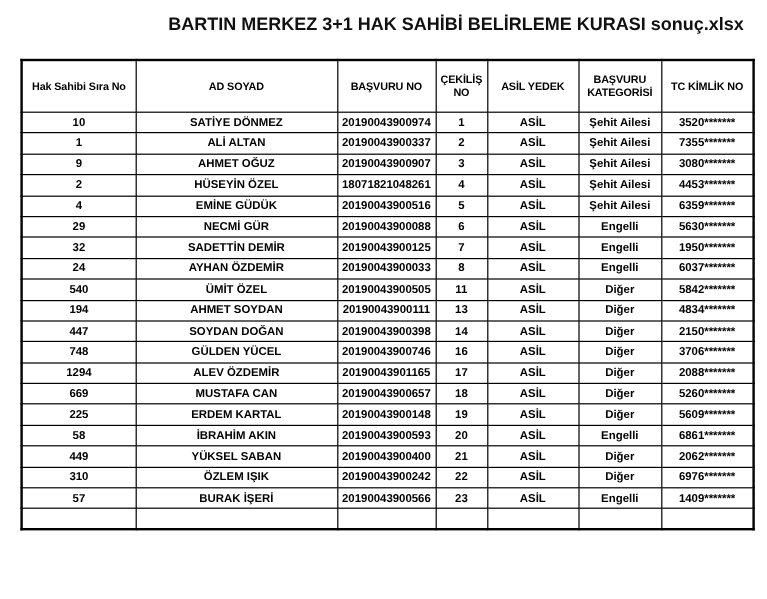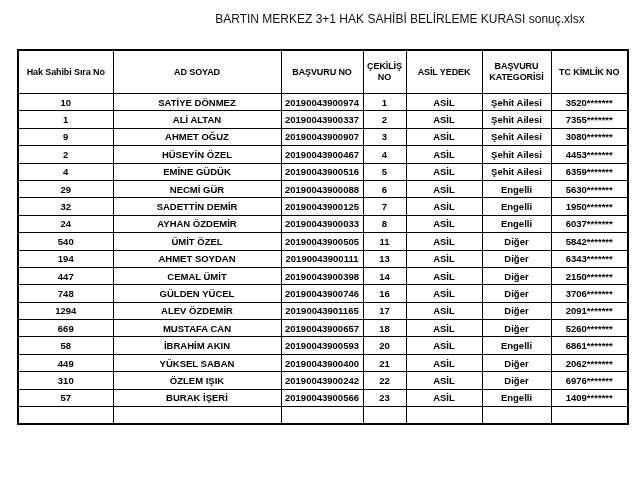--- a/index.html
+++ b/index.html
@@ -8,25 +8,25 @@
     width: 639px;
     height: 499px;
     overflow: hidden;
     background: #ffffff;
     font-family: "Liberation Sans", sans-serif;
     color: #000;
   }
   .doc-title {
     position: absolute;
     top: 12px;
-    left: 400px;
+    left: 380px;
     transform: translateX(-50%);
     white-space: nowrap;
-    font-size: 12px;
-    font-weight: 400;
+    font-size: 15px;
+    font-weight: 700;
     color: #111;
   }
   table.results {
     position: absolute;
     left: 17px;
     top: 49px;
     width: 610px;
     border-collapse: collapse;
     table-layout: fixed;
     border: 2px solid #000;
@@ -106,21 +106,21 @@
           <td data-name="cell-ad-soyad">AHMET OĞUZ</td>
           <td data-name="cell-basvuru-no">20190043900907</td>
           <td data-name="cell-cekilis-no">3</td>
           <td data-name="cell-asil-yedek">ASİL</td>
           <td data-name="cell-basvuru-kategorisi">Şehit Ailesi</td>
           <td data-name="cell-tc-kimlik-no">3080*******</td>
         </tr>
         <tr data-name="table-row">
           <td data-name="cell-sira-no">2</td>
           <td data-name="cell-ad-soyad">HÜSEYİN ÖZEL</td>
-          <td data-name="cell-basvuru-no">20190043900467</td>
+          <td data-name="cell-basvuru-no">18071821048261</td>
           <td data-name="cell-cekilis-no">4</td>
           <td data-name="cell-asil-yedek">ASİL</td>
           <td data-name="cell-basvuru-kategorisi">Şehit Ailesi</td>
           <td data-name="cell-tc-kimlik-no">4453*******</td>
         </tr>
         <tr data-name="table-row">
           <td data-name="cell-sira-no">4</td>
           <td data-name="cell-ad-soyad">EMİNE GÜDÜK</td>
           <td data-name="cell-basvuru-no">20190043900516</td>
           <td data-name="cell-cekilis-no">5</td>
@@ -164,25 +164,25 @@
           <td data-name="cell-basvuru-kategorisi">Diğer</td>
           <td data-name="cell-tc-kimlik-no">5842*******</td>
         </tr>
         <tr data-name="table-row">
           <td data-name="cell-sira-no">194</td>
           <td data-name="cell-ad-soyad">AHMET SOYDAN</td>
           <td data-name="cell-basvuru-no">20190043900111</td>
           <td data-name="cell-cekilis-no">13</td>
           <td data-name="cell-asil-yedek">ASİL</td>
           <td data-name="cell-basvuru-kategorisi">Diğer</td>
-          <td data-name="cell-tc-kimlik-no">6343*******</td>
+          <td data-name="cell-tc-kimlik-no">4834*******</td>
         </tr>
         <tr data-name="table-row">
           <td data-name="cell-sira-no">447</td>
-          <td data-name="cell-ad-soyad">CEMAL ÜMİT</td>
+          <td data-name="cell-ad-soyad">SOYDAN DOĞAN</td>
           <td data-name="cell-basvuru-no">20190043900398</td>
           <td data-name="cell-cekilis-no">14</td>
           <td data-name="cell-asil-yedek">ASİL</td>
           <td data-name="cell-basvuru-kategorisi">Diğer</td>
           <td data-name="cell-tc-kimlik-no">2150*******</td>
         </tr>
         <tr data-name="table-row">
           <td data-name="cell-sira-no">748</td>
           <td data-name="cell-ad-soyad">GÜLDEN YÜCEL</td>
           <td data-name="cell-basvuru-no">20190043900746</td>
@@ -191,30 +191,39 @@
           <td data-name="cell-basvuru-kategorisi">Diğer</td>
           <td data-name="cell-tc-kimlik-no">3706*******</td>
         </tr>
         <tr data-name="table-row">
           <td data-name="cell-sira-no">1294</td>
           <td data-name="cell-ad-soyad">ALEV ÖZDEMİR</td>
           <td data-name="cell-basvuru-no">20190043901165</td>
           <td data-name="cell-cekilis-no">17</td>
           <td data-name="cell-asil-yedek">ASİL</td>
           <td data-name="cell-basvuru-kategorisi">Diğer</td>
-          <td data-name="cell-tc-kimlik-no">2091*******</td>
+          <td data-name="cell-tc-kimlik-no">2088*******</td>
         </tr>
         <tr data-name="table-row">
           <td data-name="cell-sira-no">669</td>
           <td data-name="cell-ad-soyad">MUSTAFA CAN</td>
           <td data-name="cell-basvuru-no">20190043900657</td>
           <td data-name="cell-cekilis-no">18</td>
           <td data-name="cell-asil-yedek">ASİL</td>
           <td data-name="cell-basvuru-kategorisi">Diğer</td>
           <td data-name="cell-tc-kimlik-no">5260*******</td>
+        </tr>
+        <tr data-name="table-row">
+          <td data-name="cell-sira-no">225</td>
+          <td data-name="cell-ad-soyad">ERDEM KARTAL</td>
+          <td data-name="cell-basvuru-no">20190043900148</td>
+          <td data-name="cell-cekilis-no">19</td>
+          <td data-name="cell-asil-yedek">ASİL</td>
+          <td data-name="cell-basvuru-kategorisi">Diğer</td>
+          <td data-name="cell-tc-kimlik-no">5609*******</td>
         </tr>
         <tr data-name="table-row">
           <td data-name="cell-sira-no">58</td>
           <td data-name="cell-ad-soyad">İBRAHİM AKIN</td>
           <td data-name="cell-basvuru-no">20190043900593</td>
           <td data-name="cell-cekilis-no">20</td>
           <td data-name="cell-asil-yedek">ASİL</td>
           <td data-name="cell-basvuru-kategorisi">Engelli</td>
           <td data-name="cell-tc-kimlik-no">6861*******</td>
         </tr>

